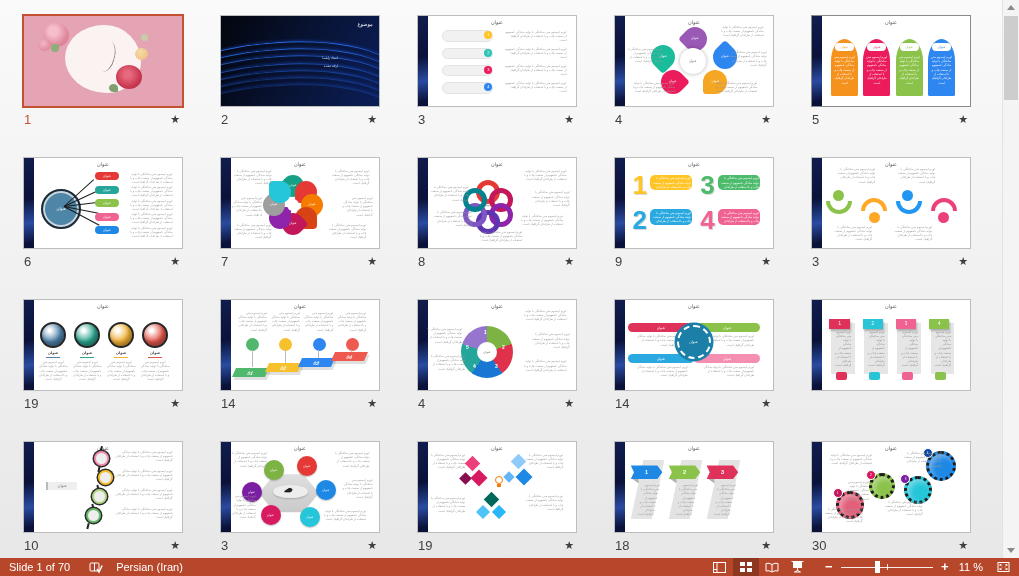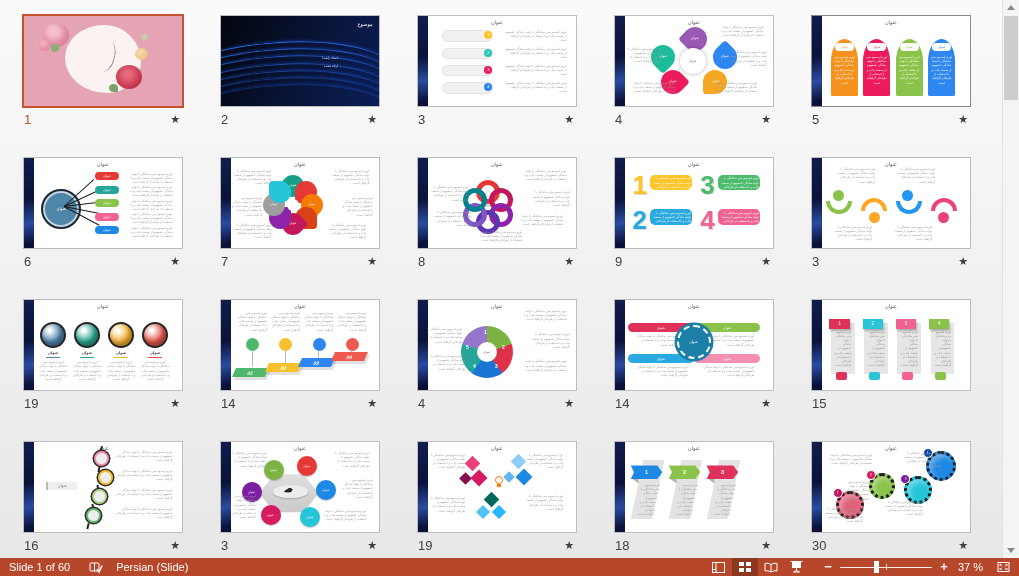--- a/index.html
+++ b/index.html
@@ -381,24 +381,20 @@
         <div style="position: absolute; left: 36%; top: 80%; width: 7%; height: 9%; background: rgb(41, 197, 214); border-radius: 2px;"></div>
         <div style="position: absolute; left: 54%; top: 25%; width: 15%; height: 57%; background: rgb(230, 230, 230);"></div>
         <div style="position: absolute; left: 56%; top: 33%; width: 11%; height: 44%; font-size: 3px; line-height: 1.4; color: rgb(144, 144, 144); text-align: right; direction: rtl; overflow: hidden;">لورم ایپسوم متن ساختگی با تولید سادگی نامفهوم از صنعت چاپ و با استفاده از طراحان گرافیک است.</div>
         <div style="position: absolute; left: 53%; top: 21%; width: 13%; height: 11%; background: rgb(240, 98, 146); box-shadow: rgba(0, 0, 0, 0.25) 1px 1.5px 2px; display: flex; align-items: center; justify-content: center; font-size: 4.5px; color: rgb(255, 255, 255);">3</div>
         <div style="position: absolute; left: 57%; top: 80%; width: 7%; height: 9%; background: rgb(240, 98, 146); border-radius: 2px;"></div>
         <div style="position: absolute; left: 75%; top: 25%; width: 15%; height: 57%; background: rgb(230, 230, 230);"></div>
         <div style="position: absolute; left: 77%; top: 33%; width: 11%; height: 44%; font-size: 3px; line-height: 1.4; color: rgb(144, 144, 144); text-align: right; direction: rtl; overflow: hidden;">لورم ایپسوم متن ساختگی با تولید سادگی نامفهوم از صنعت چاپ و با استفاده از طراحان گرافیک است.</div>
         <div style="position: absolute; left: 74%; top: 21%; width: 13%; height: 11%; background: rgb(139, 195, 74); box-shadow: rgba(0, 0, 0, 0.25) 1px 1.5px 2px; display: flex; align-items: center; justify-content: center; font-size: 4.5px; color: rgb(255, 255, 255);">4</div>
         <div style="position: absolute; left: 78%; top: 80%; width: 7%; height: 9%; background: rgb(139, 195, 74); border-radius: 2px;"></div>
       </div>
-      <div class="meta">
-        <span class="num">15</span>
-        <span class="star hidden">★</span>
-      </div>
     </div>
     <div class="cell">
       <div class="thumb">
         <div style="position: absolute; left: 0px; top: 0px; bottom: 0px; width: 10px; background: linear-gradient(170deg, rgb(17, 29, 78) 0%, rgb(10, 18, 58) 45%, rgb(42, 75, 160) 72%, rgb(10, 18, 58) 94%);"></div>
         <div style="position: absolute; top: 3px; left: 20%; width: 60%; text-align: center; font-size: 5px; color: rgb(85, 85, 85); direction: rtl;">عنوان</div>
         <div style="position: absolute; left: 48%; top: 4%; width: 1.5px; height: 8%; background: rgb(34, 34, 34); transform: rotate(18deg);"></div>
         <div style="position: absolute; left: 47%; top: 27%; width: 1.5px; height: 7%; background: rgb(34, 34, 34); transform: rotate(12deg);"></div>
         <div style="position: absolute; left: 46%; top: 48%; width: 1.5px; height: 7%; background: rgb(34, 34, 34); transform: rotate(-10deg);"></div>
         <div style="position: absolute; left: 43%; top: 69%; width: 1.5px; height: 7%; background: rgb(34, 34, 34); transform: rotate(-12deg);"></div>
         <div style="position: absolute; left: 40%; top: 90%; width: 1.5px; height: 7%; background: rgb(34, 34, 34); transform: rotate(14deg);"></div>
@@ -406,21 +402,21 @@
         <div style="position: absolute; font-size: 3px; line-height: 1.4; color: rgb(154, 154, 154); text-align: right; direction: rtl; overflow: hidden; left: 56%; top: 9%; width: 38%; height: 18%;">لورم ایپسوم متن ساختگی با تولید سادگی نامفهوم از صنعت چاپ و با استفاده از طراحان گرافیک است.</div>
         <div style="position: absolute; left: 47%; top: 31%; width: 15px; height: 15px; border-radius: 50%; background: rgb(238, 238, 238); border: 2.5px solid rgb(247, 193, 45); box-shadow: rgb(43, 43, 43) 0px 0px 0px 1.5px; box-sizing: border-box;"></div>
         <div style="position: absolute; font-size: 3px; line-height: 1.4; color: rgb(154, 154, 154); text-align: right; direction: rtl; overflow: hidden; left: 56%; top: 30%; width: 38%; height: 18%;">لورم ایپسوم متن ساختگی با تولید سادگی نامفهوم از صنعت چاپ و با استفاده از طراحان گرافیک است.</div>
         <div style="position: absolute; left: 43%; top: 52%; width: 15px; height: 15px; border-radius: 50%; background: rgb(238, 238, 238); border: 2.5px solid rgb(174, 213, 129); box-shadow: rgb(43, 43, 43) 0px 0px 0px 1.5px; box-sizing: border-box;"></div>
         <div style="position: absolute; font-size: 3px; line-height: 1.4; color: rgb(154, 154, 154); text-align: right; direction: rtl; overflow: hidden; left: 56%; top: 51%; width: 38%; height: 18%;">لورم ایپسوم متن ساختگی با تولید سادگی نامفهوم از صنعت چاپ و با استفاده از طراحان گرافیک است.</div>
         <div style="position: absolute; left: 39%; top: 73%; width: 15px; height: 15px; border-radius: 50%; background: rgb(238, 238, 238); border: 2.5px solid rgb(102, 187, 106); box-shadow: rgb(43, 43, 43) 0px 0px 0px 1.5px; box-sizing: border-box;"></div>
         <div style="position: absolute; font-size: 3px; line-height: 1.4; color: rgb(154, 154, 154); text-align: right; direction: rtl; overflow: hidden; left: 56%; top: 72%; width: 38%; height: 18%;">لورم ایپسوم متن ساختگی با تولید سادگی نامفهوم از صنعت چاپ و با استفاده از طراحان گرافیک است.</div>
         <div style="position: absolute; left: 14%; top: 44%; width: 18%; height: 9%; background: rgb(239, 239, 239); border-left: 2px solid rgb(187, 187, 187); display: flex; align-items: center; justify-content: center; font-size: 4px; color: rgb(119, 119, 119);">عنوان</div>
       </div>
       <div class="meta">
-        <span class="num">16</span>
+        <span class="num">10</span>
         <span class="star">★</span>
       </div>
     </div>
     <div class="cell">
       <div class="thumb">
         <div style="position: absolute; left: 0px; top: 0px; bottom: 0px; width: 10px; background: linear-gradient(170deg, rgb(17, 29, 78) 0%, rgb(10, 18, 58) 45%, rgb(42, 75, 160) 72%, rgb(10, 18, 58) 94%);"></div>
         <div style="position: absolute; top: 3px; left: 20%; width: 60%; text-align: center; font-size: 5px; color: rgb(85, 85, 85); direction: rtl;">عنوان</div>
         <div style="position: absolute; left: 24%; top: 34%; width: 38%; height: 46%; background: linear-gradient(rgb(224, 224, 224), rgb(201, 201, 201)); clip-path: polygon(26% 4%, 74% 4%, 100% 50%, 74% 96%, 26% 96%, 0px 50%);"></div>
         <div style="position: absolute; left: 33%; top: 48%; width: 22%; height: 14%; background: rgb(237, 237, 237); border-radius: 50%; box-shadow: rgba(0, 0, 0, 0.2) 0px 1px 2px;"></div>
         <div style="position: absolute; left: 40%; top: 51%; width: 9px; height: 5px; background: rgb(34, 34, 34); clip-path: polygon(0px 40%, 70% 0px, 100% 50%, 70% 100%, 0px 60%); transform: rotate(-15deg);"></div>
@@ -517,29 +513,29 @@
   <div class="sb-arrow up">
       <div class="tri-up"></div>
     </div>
   <div class="sb-thumb"></div>
   <div class="sb-arrow down">
       <div class="tri-down"></div>
     </div>
 </div>
 
 <div class="statusbar">
-  <span class="sb-text">Slide 1 of 60</span>
+  <span class="sb-text">Slide 1 of 70</span>
   <span class="sb-icon sp1">
     <svg width="14" height="13" viewBox="0 0 14 13">
         <rect x="1" y="2" width="9" height="8" rx="1" fill="none" stroke="#fff" stroke-width="1"></rect>
         <line x1="5.5" y1="2" x2="5.5" y2="10" stroke="#fff" stroke-width="1"></line>
         <polyline points="8,8 10,11 13.2,4.5" stroke="#fff" stroke-width="1.4" fill="none"></polyline>
       </svg>
   </span>
-  <span class="sb-text sp2">Persian (Slide)</span>
+  <span class="sb-text sp2">Persian (Iran)</span>
   <div class="sb-right">
     <span class="viewbtn">
       <svg width="13" height="11" viewBox="0 0 13 11">
           <rect x="0.5" y="0.5" width="12" height="10" fill="none" stroke="#fff"></rect>
           <line x1="4" y1="0.5" x2="4" y2="10.5" stroke="#fff"></line>
           <line x1="0.5" y1="7.5" x2="4" y2="7.5" stroke="#fff"></line>
         </svg>
     </span>
     <span class="viewbtn active">
       <svg width="12" height="11" viewBox="0 0 12 11">
@@ -565,21 +561,21 @@
           <line x1="6.5" y1="9.5" x2="9.5" y2="11" stroke="#fff"></line>
         </svg>
     </span>
     <span class="zbtn" style="margin-left:10px;">−</span>
     <div class="slider">
       <div class="track"></div>
       <div class="notch"></div>
       <div class="sthumb"></div>
     </div>
     <span class="zbtn">+</span>
-    <span class="sb-text zoomval">37 %</span>
+    <span class="sb-text zoomval">11 %</span>
     <span class="sb-icon">
       <svg width="13" height="12" viewBox="0 0 13 12">
           <rect x="1" y="1.5" width="11" height="9" fill="none" stroke="#fff"></rect>
           <path d="M4.8 5.3 L3 3.5 M3 5 V3.5 H4.5 M8.2 5.3 L10 3.5 M10 5 V3.5 H8.5 M4.8 6.7 L3 8.5 M3 7 V8.5 H4.5 M8.2 6.7 L10 8.5 M10 7 V8.5 H8.5" stroke="#fff" fill="none" stroke-width="0.9"></path>
         </svg>
     </span>
   </div>
 </div>
 
 </body></html>

